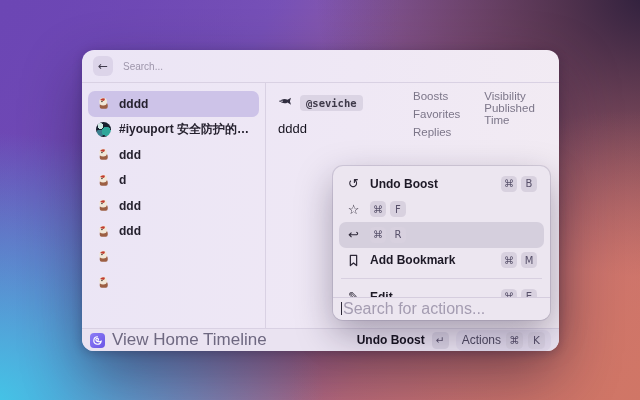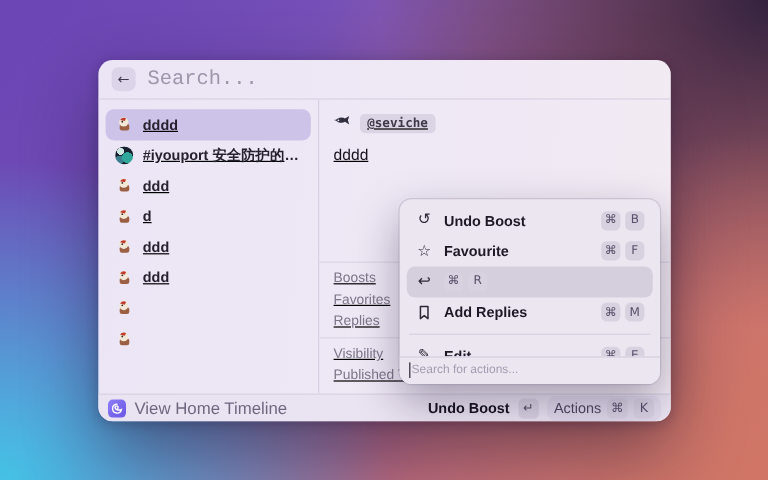--- a/index.html
+++ b/index.html
@@ -31,25 +31,25 @@
     height:33px; flex:0 0 33px; display:flex; align-items:center;
     padding:0 11px; gap:10px; border-bottom:1px solid #d9d1e3;
   }
   .back-btn {
     width:20px; height:20px; border:none; border-radius:6px; background:#dcd4e9;
     color:#3f3a4c; font-size:12px; line-height:20px; text-align:center;
     font-family:"DejaVu Sans",sans-serif; cursor:pointer; flex:0 0 20px;
   }
   .search-input {
     flex:1; border:none; outline:none; background:transparent;
-    font-size:17px; color:#1d1926; font-family:Liberation Mono, monospace;
+    font-size:10px; color:#1d1926; font-family:Liberation Sans, sans-serif;
   }
   .search-input::placeholder { color:#9e96ab; }
 
-  .body-row { flex:1; display:flex; min-height:0;text-decoration:underline; }
+  .body-row { flex:1; display:flex; min-height:0; }
 
   
   .list-pane { width:184px; flex:0 0 184px; border-right:1px solid #d9d1e3; padding:8px 6px 0; }
   .row {
     height:25.5px; display:flex; align-items:center; gap:8px;
     padding:0 7px; border-radius:7px; cursor:pointer;
   }
   .row.selected { background:#cdc3e8; }
   .row-label {
     font-size:12px; font-weight:600; color:#25212e; white-space:nowrap;
@@ -59,21 +59,21 @@
   .avatar-globe {
     width:15px; height:15px; border-radius:50%;
     background:
       radial-gradient(circle at 30% 28%, #cfe9e4 0 19%, rgba(0,0,0,0) 20%),
       radial-gradient(circle at 68% 62%, #2fa79a 0 32%, rgba(0,0,0,0) 33%),
       radial-gradient(circle at 25% 75%, #3b7f8f 0 22%, rgba(0,0,0,0) 23%),
       #17202e;
   }
 
   
-  .detail-pane { flex:1; display:flex; flex-direction:column; min-width:0; }
+  .detail-pane { flex:1; display:flex; min-width:0; }
   .author-row { margin:12px 12px 0; display:flex; align-items:center; gap:7px; height:16px; }
   .handle-badge {
     background:#dbd4e4; border-radius:4px; padding:2px 6px;
     font-family:"DejaVu Sans Mono","Liberation Mono",monospace;
     font-size:10.5px; font-weight:700; color:#3e3949;
   }
   .post-text { margin:10px 12px 0; font-size:13px; color:#16131f; }
   .detail-top { height:135px; flex:0 0 135px; }
   .hdiv { border-top:1px solid #ddd5e7; }
   .meta { padding:4px 12px 0; }
@@ -83,21 +83,21 @@
   
   .footer {
     height:23px; flex:0 0 23px; border-top:1px solid #d9d1e3; background:#eae3f1;
     display:flex; align-items:center; padding:0 8px; gap:7px;
   }
   .app-icon {
     width:15px; height:15px; border-radius:4px;
     background:linear-gradient(135deg,#8d7ef6,#6a55e6);
     display:flex; align-items:center; justify-content:center; flex:0 0 15px;
   }
-  .footer-label { font-size:14px; color:#6e6880; }
+  .footer-label { font-size:17px; color:#6e6880; }
   .footer-right { margin-left:auto; display:flex; align-items:center; gap:7px; }
   .primary-label { font-size:12px; font-weight:700; color:#16131f; cursor:pointer; }
   .key {
     min-width:17px; height:17px; padding:0 3px; border-radius:4.5px; background:#d9d2e3;
     color:#57506a; font-size:10.5px; display:inline-flex; align-items:center; justify-content:center;
     font-family:"DejaVu Sans",sans-serif;
   }
   .actions-btn {
     display:flex; align-items:center; gap:5px; padding:2px 6px; border-radius:7px;
     background:#e1daec; cursor:pointer;
@@ -125,21 +125,21 @@
   .keys { display:flex; gap:4px; }
   .menu .key { width:16px; height:16px; min-width:16px; background:#d8d1df; font-size:10px; }
   .menu-divider { border-top:1px solid #d8d0e0; margin:5px 2px; }
   .menu-search {
     height:23.5px; flex:0 0 23.5px; border-top:1px solid #d5cdde; background:#ece6f0;
     display:flex; align-items:center; padding:0 8px; position:relative;
   }
   .cursor { width:1px; height:13px; background:#2a2535; margin-right:1px; flex:0 0 1px; }
   .menu-search input {
     flex:1; border:none; outline:none; background:transparent;
-    font-size:10px; color:#1d1926; font-family:inherit;
+    font-size:16px; color:#1d1926; font-family:inherit;
   }
   .menu-search input::placeholder { color:#a49cb1; }
 </style>
 </head>
 <body>
 
 <div class="desktop">
 
   <div class="window">
 
@@ -291,42 +291,41 @@
         <span class="mi-icon">↺</span>
         <span class="mi-label">Undo Boost</span>
         <span class="keys">
           <span class="key">⌘</span>
           <span class="key">B</span>
         </span>
       </div>
 
       <div class="menu-item">
         <span class="mi-icon">☆</span>
-        <span class="mi-label">Favourite</span>
         <span class="keys">
           <span class="key">⌘</span>
           <span class="key">F</span>
         </span>
       </div>
 
       <div class="menu-item highlight">
         <span class="mi-icon">↩</span>
         <span class="keys">
           <span class="key">⌘</span>
           <span class="key">R</span>
         </span>
       </div>
 
       <div class="menu-item">
         <span class="mi-icon">
           <svg viewBox="0 0 14 16" width="11" height="13">
               <path d="M3 1.6h8v12.8l-4-3.2-4 3.2z" fill="none" stroke="#2e2938" stroke-width="1.6" stroke-linejoin="round"></path>
             </svg>
         </span>
-        <span class="mi-label">Add Replies</span>
+        <span class="mi-label">Add Bookmark</span>
         <span class="keys">
           <span class="key">⌘</span>
           <span class="key">M</span>
         </span>
       </div>
 
       <div class="menu-divider"></div>
 
       <div class="menu-item">
         <span class="mi-icon">✎</span>

